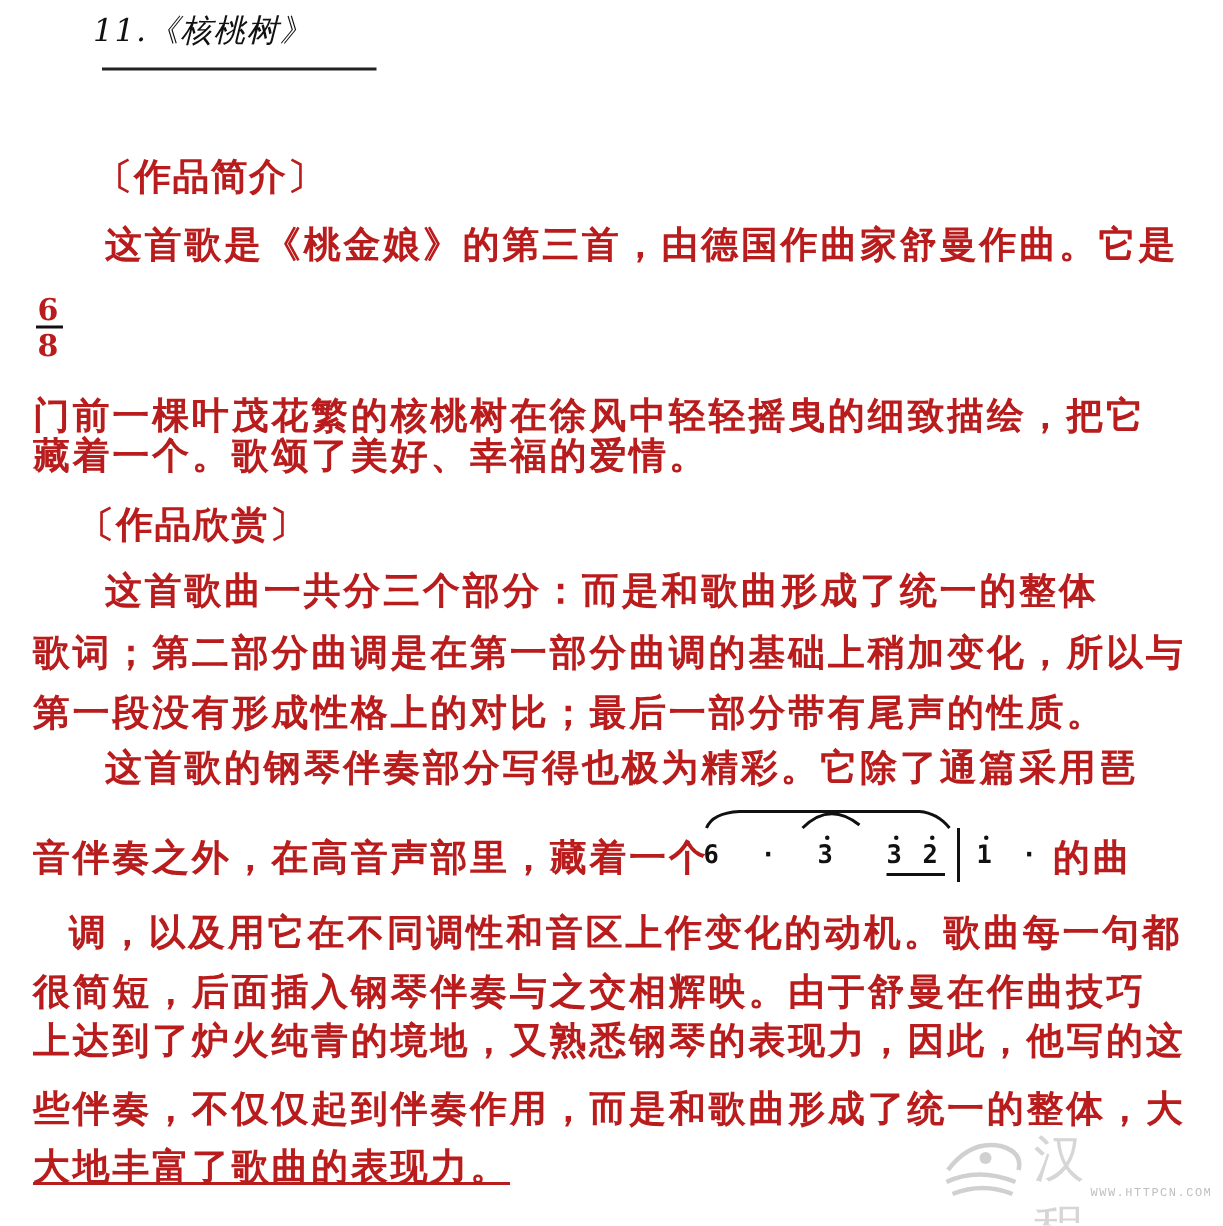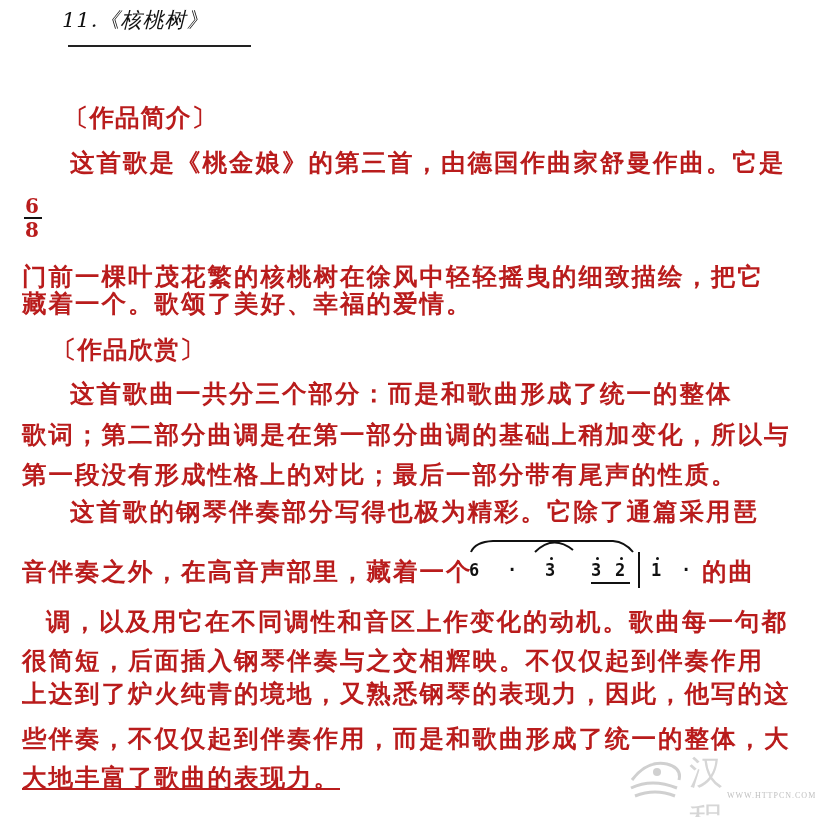--- a/index.html
+++ b/index.html
@@ -13,21 +13,21 @@
   .heading { letter-spacing:1px; }
   .frac { display:inline-block; vertical-align:middle; text-align:center; font-size:20px;
           line-height:20px; margin:0 2px; position:relative; top:-4px; }
   .frac span { display:block; }
   .frac .bar { height:2px; background:#111; width:18px; margin:1px auto; }
   .notation { position:absolute; left:463px; top:538px; width:235px; height:60px; }
   .note { position:absolute; font-size:17px; font-weight:bold; font-family:"DejaVu Sans Mono", monospace; }
   .dot-top { position:absolute; width:3px; height:3px; background:#111; border-radius:50%; }
   .watermark { position:absolute; left:627px; top:750px; color:#cfcfcf; }
   .wm-text { font-size:34px; font-family:"DejaVu Sans", sans-serif; position:absolute; left:62px; top:0; letter-spacing:2px; color:#d6d6d6; }
-  .wm-url { font-size:8px; position:absolute; left:100px; top:41px; letter-spacing:1px; font-family:Liberation Serif, serif; color:#c0c0c0; }
+  .wm-url { font-size:8px; position:absolute; left:100px; top:41px; letter-spacing:1px; font-family:Liberation Mono, monospace; color:#c0c0c0; }
 </style>
 </head>
 <body>
 
 <div>
 
   <div class="title">11.《核桃树》</div>
   <div class="title-rule"></div>
 
   <div class="line heading" style="left:64px; top:101px;">〔作品简介〕</div>
@@ -60,21 +60,21 @@
     <span class="dot-top" style="left:133px; top:19px;"></span>
     <span class="note" style="left:152px; top:22px;">2</span>
     <span class="dot-top" style="left:157px; top:19px;"></span>
     <span class="note" style="left:188px; top:22px;">1</span>
     <span class="dot-top" style="left:193px; top:19px;"></span>
     <span class="note" style="left:218px; top:22px;">·</span>
   </div>
   <div class="line" style="left:702px; top:555px;">的曲</div>
 
   <div class="line" style="left:22px; top:605px;margin-left:24px;">调，以及用它在不同调性和音区上作变化的动机。歌曲每一句都</div>
-  <div class="line" style="left:22px; top:644px;">很简短，后面插入钢琴伴奏与之交相辉映。不仅仅起到伴奏作用</div>
+  <div class="line" style="left:22px; top:644px;">很简短，后面插入钢琴伴奏与之交相辉映。由于舒曼在作曲技巧</div>
   <div class="line" style="left:22px; top:677px;">上达到了炉火纯青的境地，又熟悉钢琴的表现力，因此，他写的这</div>
   <div class="line" style="left:22px; top:722px;">些伴奏，不仅仅起到伴奏作用，而是和歌曲形成了统一的整体，大</div>
   <div class="line" style="left:22px; top:761px;text-decoration:underline;">大地丰富了歌曲的表现力。</div>
 
   <div class="watermark">
     <svg width="60" height="50">
       <path d="M5 30 Q20 10 40 14 Q55 18 52 30" stroke="#d0d0d0" stroke-width="3" fill="none"></path>
       <path d="M4 38 Q25 28 50 38" stroke="#d0d0d0" stroke-width="3" fill="none"></path>
       <path d="M8 46 Q28 38 48 46" stroke="#d0d0d0" stroke-width="3" fill="none"></path>
       <circle cx="30" cy="22" r="4" fill="#d0d0d0"></circle>

